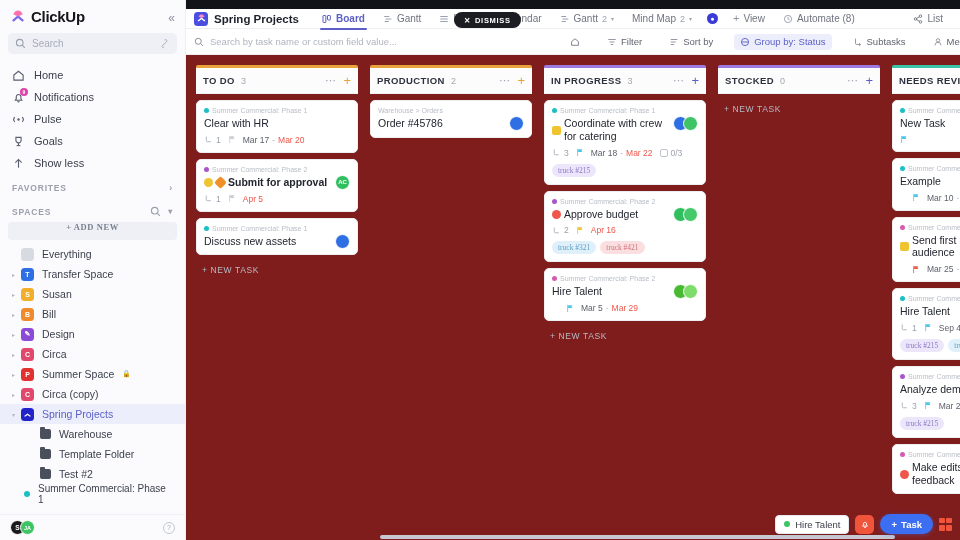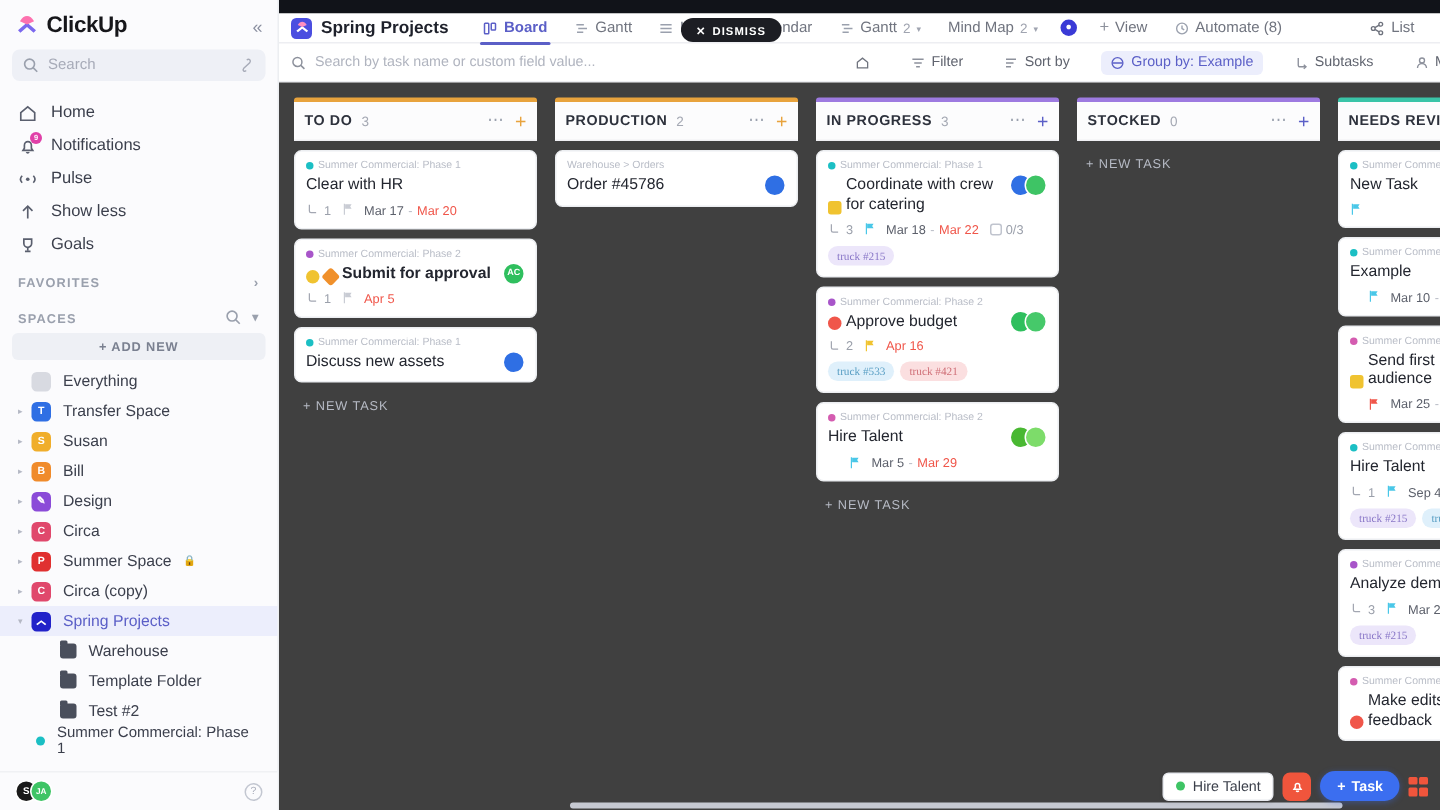--- a/index.html
+++ b/index.html
@@ -49,22 +49,22 @@
 
   .sec-hdr {
     display:flex; align-items:center; justify-content:space-between;
     padding:9px 12px 4px 12px; font-size:8.5px; letter-spacing:.8px;
     color:#9aa0ad; font-weight:bold; text-transform:uppercase;
   }
   .sec-hdr .tools { display:flex; gap:7px; align-items:center; color:#9aa0ad; }
 
   .addnew {
     margin:1px 8px 4px 8px; height:18px; background:#eef0f5; border-radius:4px;
-    display:flex; align-items:center; justify-content:center; gap:4px;
-    font-size:8.5px; letter-spacing:.6px; color:#7a8090; font-weight:bold; cursor:pointer;
+    display:flex; align-items:flex-start; justify-content:center; gap:4px;
+    font-size:8.5px; letter-spacing:.6px; color:#7a8090; font-weight:bold; cursor:pointer;font-family:Liberation Serif, serif;
   }
 
   .space-item {
     display:flex; align-items:center; gap:8px; padding:3px 12px; height:20px;
     font-size:10.5px; color:#3b3f4c; cursor:pointer; position:relative;
   }
   .space-item.active { background:#eceefc; color:#5b5fc7; }
   .sq {
     width:13px; height:13px; border-radius:3.5px; flex:none;
     display:flex; align-items:center; justify-content:center;
@@ -146,21 +146,21 @@
   .fsearch input::placeholder { color:#b0b4bf; }
   .fbtn {
     display:flex; align-items:center; gap:4px; padding:2.5px 6px; border-radius:4px;
     font-size:9.5px; color:#60646f; cursor:pointer; white-space:nowrap;
   }
   .fbtn.act { background:#eceefc; color:#5b5fc7; }
 
   
   .board {
     flex:1; display:flex; gap:12px; padding:10px 0 0 10px;
-    overflow:hidden; background:#404040; position:relative;
+    overflow:hidden; background:#7f1d1d; position:relative;
   }
   .col { width:162px; flex:none; display:flex; flex-direction:column; min-height:0; }
   .col-top { height:3px; border-radius:2px 2px 0 0; }
   .col-hdr {
     height:26px; display:flex; align-items:center; padding:0 7px; gap:6px;
     background:#fcfcfd; border-bottom:1px solid #f0f0f4;
   }
   .col-title { font-size:9.5px; font-weight:bold; letter-spacing:.4px; color:#2d313c; text-transform:uppercase; }
   .col-cnt { font-size:9px; color:#a4a8b3; }
   .col-acts { margin-left:auto; display:flex; align-items:center; gap:7px; }
@@ -170,21 +170,21 @@
   .col-body { flex:1; overflow:hidden; padding-top:6px; display:flex; flex-direction:column; gap:6px; }
 
   .card {
     background:#fff; border:1px solid #eceef1; border-radius:5px; padding:6px 7px 7px 7px;
     cursor:pointer; position:relative;
   }
   .bc { display:flex; align-items:center; gap:3px; font-size:7px; color:#b9bdc7; margin-bottom:3px; white-space:nowrap; overflow:hidden; }
   .bc .bdot { width:5px; height:5px; border-radius:50%; flex:none; }
   .c-title {
     font-size:10.5px; color:#23262f; line-height:1.22; padding-right:22px;
-    display:flex; align-items:flex-end; gap:3px; flex-wrap:wrap;
+    display:flex; align-items:center; gap:3px; flex-wrap:wrap;
   }
   .c-title.bold { font-weight:bold; }
   .prio { width:9px; height:9px; border-radius:50%; flex:none; margin-top:1px; }
   .meta { display:flex; align-items:center; gap:7px; margin-top:5px; font-size:8.5px; color:#6f737e; }
   .meta .m { display:flex; align-items:center; gap:3px; }
   .dlink { color:#9ba0ab; }
   .dt { color:#5c606b; }
   .dt.over { color:#f0564a; }
   .flag { width:8px; height:9px; position:relative; flex:none; }
   .chk { width:8px; height:8px; border:1px solid #c0c4ce; border-radius:2px; }
@@ -281,35 +281,35 @@
               <path d="M3 4.5 C1.5 6 1.5 8 3 9.5"></path>
               <path d="M11 4.5 C12.5 6 12.5 8 11 9.5"></path>
               <circle cx="7" cy="7" r="1.3" fill="#5a5f6e" stroke="none"></circle>
             </svg>
         </span>
         <span>Pulse</span>
       </div>
       <div class="nav-item">
         <span class="nav-ic">
           <svg viewBox="0 0 14 14" fill="none" stroke="#5a5f6e" stroke-width="1.2">
-              <path d="M7 11.5 V3"></path>
-              <path d="M3.6 6 L7 2.6 L10.4 6"></path>
-            </svg>
-        </span>
-        <span>Show less</span>
-      </div>
-      <div class="nav-item">
-        <span class="nav-ic">
-          <svg viewBox="0 0 14 14" fill="none" stroke="#5a5f6e" stroke-width="1.2">
               <path d="M4.2 2.6 h5.6 v3.1 a2.8 2.8 0 0 1 -5.6 0 Z"></path>
               <path d="M7 8.5 v2.4"></path>
               <path d="M5 11.4 h4"></path>
             </svg>
         </span>
         <span>Goals</span>
+      </div>
+      <div class="nav-item">
+        <span class="nav-ic">
+          <svg viewBox="0 0 14 14" fill="none" stroke="#5a5f6e" stroke-width="1.2">
+              <path d="M7 11.5 V3"></path>
+              <path d="M3.6 6 L7 2.6 L10.4 6"></path>
+            </svg>
+        </span>
+        <span>Show less</span>
       </div>
     </div>
 
     <div class="sec-hdr">
       <span>Favorites</span>
       <span class="tools">
           <span style="font-size:9px">›</span>
         </span>
     </div>
 
@@ -528,21 +528,21 @@
             <path d="M2 6 h6"></path>
             <path d="M2 9 h4"></path>
           </svg>
         <span>Sort by</span>
       </div>
       <div class="fbtn act">
         <svg class="tb-ic" viewBox="0 0 12 12" fill="none" stroke="#5b5fc7" stroke-width="1.1">
             <circle cx="6" cy="6" r="4.3"></circle>
             <path d="M2.4 6 h7.2"></path>
           </svg>
-        <span>Group by: Example</span>
+        <span>Group by: Status</span>
       </div>
       <div class="fbtn">
         <svg class="tb-ic" viewBox="0 0 12 12" fill="none" stroke="#8d919c" stroke-width="1.1">
             <path d="M3 2 V7.5 a1.5 1.5 0 0 0 1.5 1.5 H9"></path>
             <path d="M7.4 7.4 L9.2 9 L7.4 10.6"></path>
           </svg>
         <span>Subtasks</span>
       </div>
       <div class="fbtn">
         <svg class="tb-ic" viewBox="0 0 12 12" fill="none" stroke="#8d919c" stroke-width="1.1">
@@ -767,21 +767,21 @@
                 <svg class="flag" viewBox="0 0 10 11">
                     <path d="M2 1 V10" stroke="#f0c330" stroke-width="1"></path>
                     <path d="M2.6 1.4 H8 L6.8 3.2 L8 5 H2.6 Z" fill="#f0c330"></path>
                   </svg>
               </span>
               <span class="m">
                 <span class="dt over">Apr 16</span>
               </span>
             </div>
             <div class="tags">
-              <span class="tag" style="background:#dff0fb;color:#5a9fc4">truck #533</span>
+              <span class="tag" style="background:#dff0fb;color:#5a9fc4">truck #321</span>
               <span class="tag" style="background:#fbdfe0;color:#d07078">truck #421</span>
             </div>
           </div>
 
           <div class="card">
             <div class="bc">
               <span class="bdot" style="background:#d45cb0"></span>
               <span>Summer Commercial: Phase 2</span>
             </div>
             <div class="c-title">

